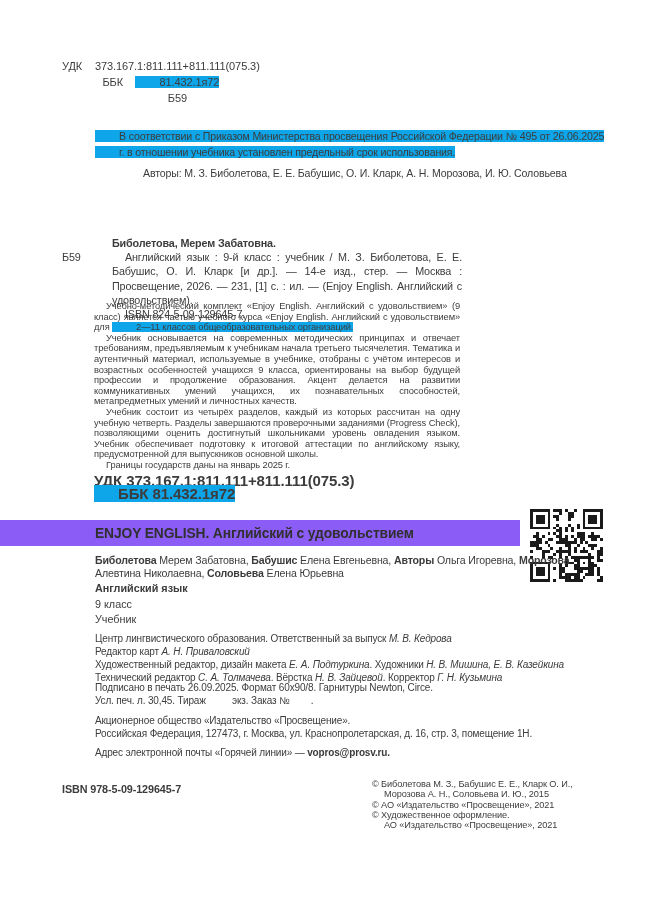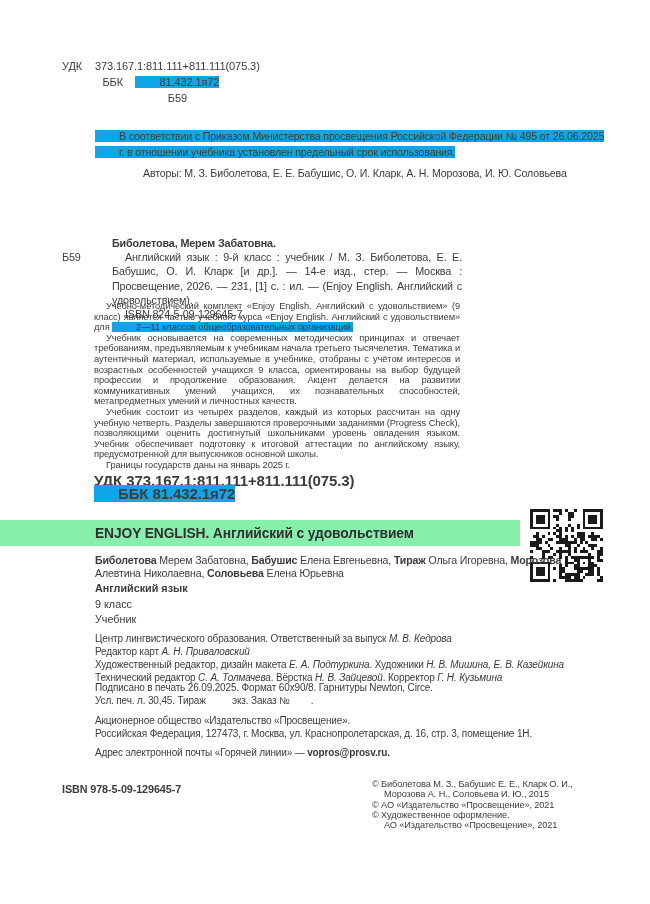--- a/index.html
+++ b/index.html
@@ -33,21 +33,21 @@
   
   .annotation{position:absolute;left:94px;top:301px;width:366px;font-size:9.3px;line-height:10.6px;letter-spacing:-0.1px;}
   .annotation p{text-align:justify;text-indent:12px;}
   .annotation p.noj{text-align:left;}
   .annotation .udk-right{text-align:left;font-weight:bold;font-size:15px;line-height:13px;}
   .annotation .udk-right:first-of-type{margin-top:3px;}
   .ann-link{color:#3c3c3c;text-decoration:none;}
 
   
   .kicker{position:absolute;left:95px;top:520px;font-size:9px;letter-spacing:1.6px;color:#4a4a4a;}
-  .titlebar{position:absolute;left:0;top:520px;width:520px;height:26px;background:#86efac;display:flex;align-items:center;}
+  .titlebar{position:absolute;left:0;top:520px;width:520px;height:26px;background:#8b5cf6;display:flex;align-items:center;}
   .titlebar .title{margin-left:95px;font-weight:bold;font-size:13.8px;color:#303030;letter-spacing:-0.1px;}
   .qr{position:absolute;left:530px;top:509px;width:73px;height:73px;}
   .qr svg{fill:#1a1a1a;display:block;}
 
   .ed-authors{position:absolute;left:95px;top:554px;width:478px;font-size:10.6px;line-height:13.4px;letter-spacing:-0.15px;}
   .subject{position:absolute;left:95px;top:582px;font-size:10.8px;font-weight:bold;}
   .grade{position:absolute;left:95px;top:598px;font-size:10.8px;}
   .booktype{position:absolute;left:95px;top:613px;font-size:10.8px;}
 
   .credits{position:absolute;left:95px;top:632px;width:525px;font-size:10px;line-height:13.1px;letter-spacing:-0.15px;}
@@ -404,21 +404,21 @@
         <rect x="13" y="24" width="1" height="1"></rect>
         <rect x="14" y="24" width="1" height="1"></rect>
         <rect x="15" y="24" width="1" height="1"></rect>
         <rect x="16" y="24" width="1" height="1"></rect>
         <rect x="17" y="24" width="1" height="1"></rect>
         <rect x="23" y="24" width="1" height="1"></rect>
         <rect x="24" y="24" width="1" height="1"></rect>
       </svg>
     </div>
 
-  <p class="ed-authors"><b>Биболетова</b><span> Мерем Забатовна, </span><b>Бабушис</b><span> Елена Евгеньевна, </span><b>Тираж</b><span> Ольга Игоревна, </span><b>Морозова</b><span> Алевтина Николаевна, </span><b>Соловьева</b><span> Елена Юрьевна</span></p>
+  <p class="ed-authors"><b>Биболетова</b><span> Мерем Забатовна, </span><b>Бабушис</b><span> Елена Евгеньевна, </span><b>Авторы</b><span> Ольга Игоревна, </span><b>Морозова</b><span> Алевтина Николаевна, </span><b>Соловьева</b><span> Елена Юрьевна</span></p>
 
   <div class="subject">Английский язык</div>
   <div class="grade">9 класс</div>
   <div class="booktype">Учебник</div>
 
   <div class="credits">
     <div><span>Центр лингвистического образования. Ответственный за выпуск </span><em>М. В. Кедрова</em></div>
     <div><span>Редактор карт </span><em>А. Н. Приваловский</em></div>
     <div><span>Художественный редактор, дизайн макета </span><em>Е. А. Подтуркина</em><span>. Художники </span><em>Н. В. Мишина, Е. В. Казейкина</em></div>
     <div><span>Технический редактор </span><em>С. А. Толмачева</em><span>. Вёрстка </span><em>Н. В. Зайцевой</em><span>. Корректор </span><em>Г. Н. Кузьмина</em></div>

